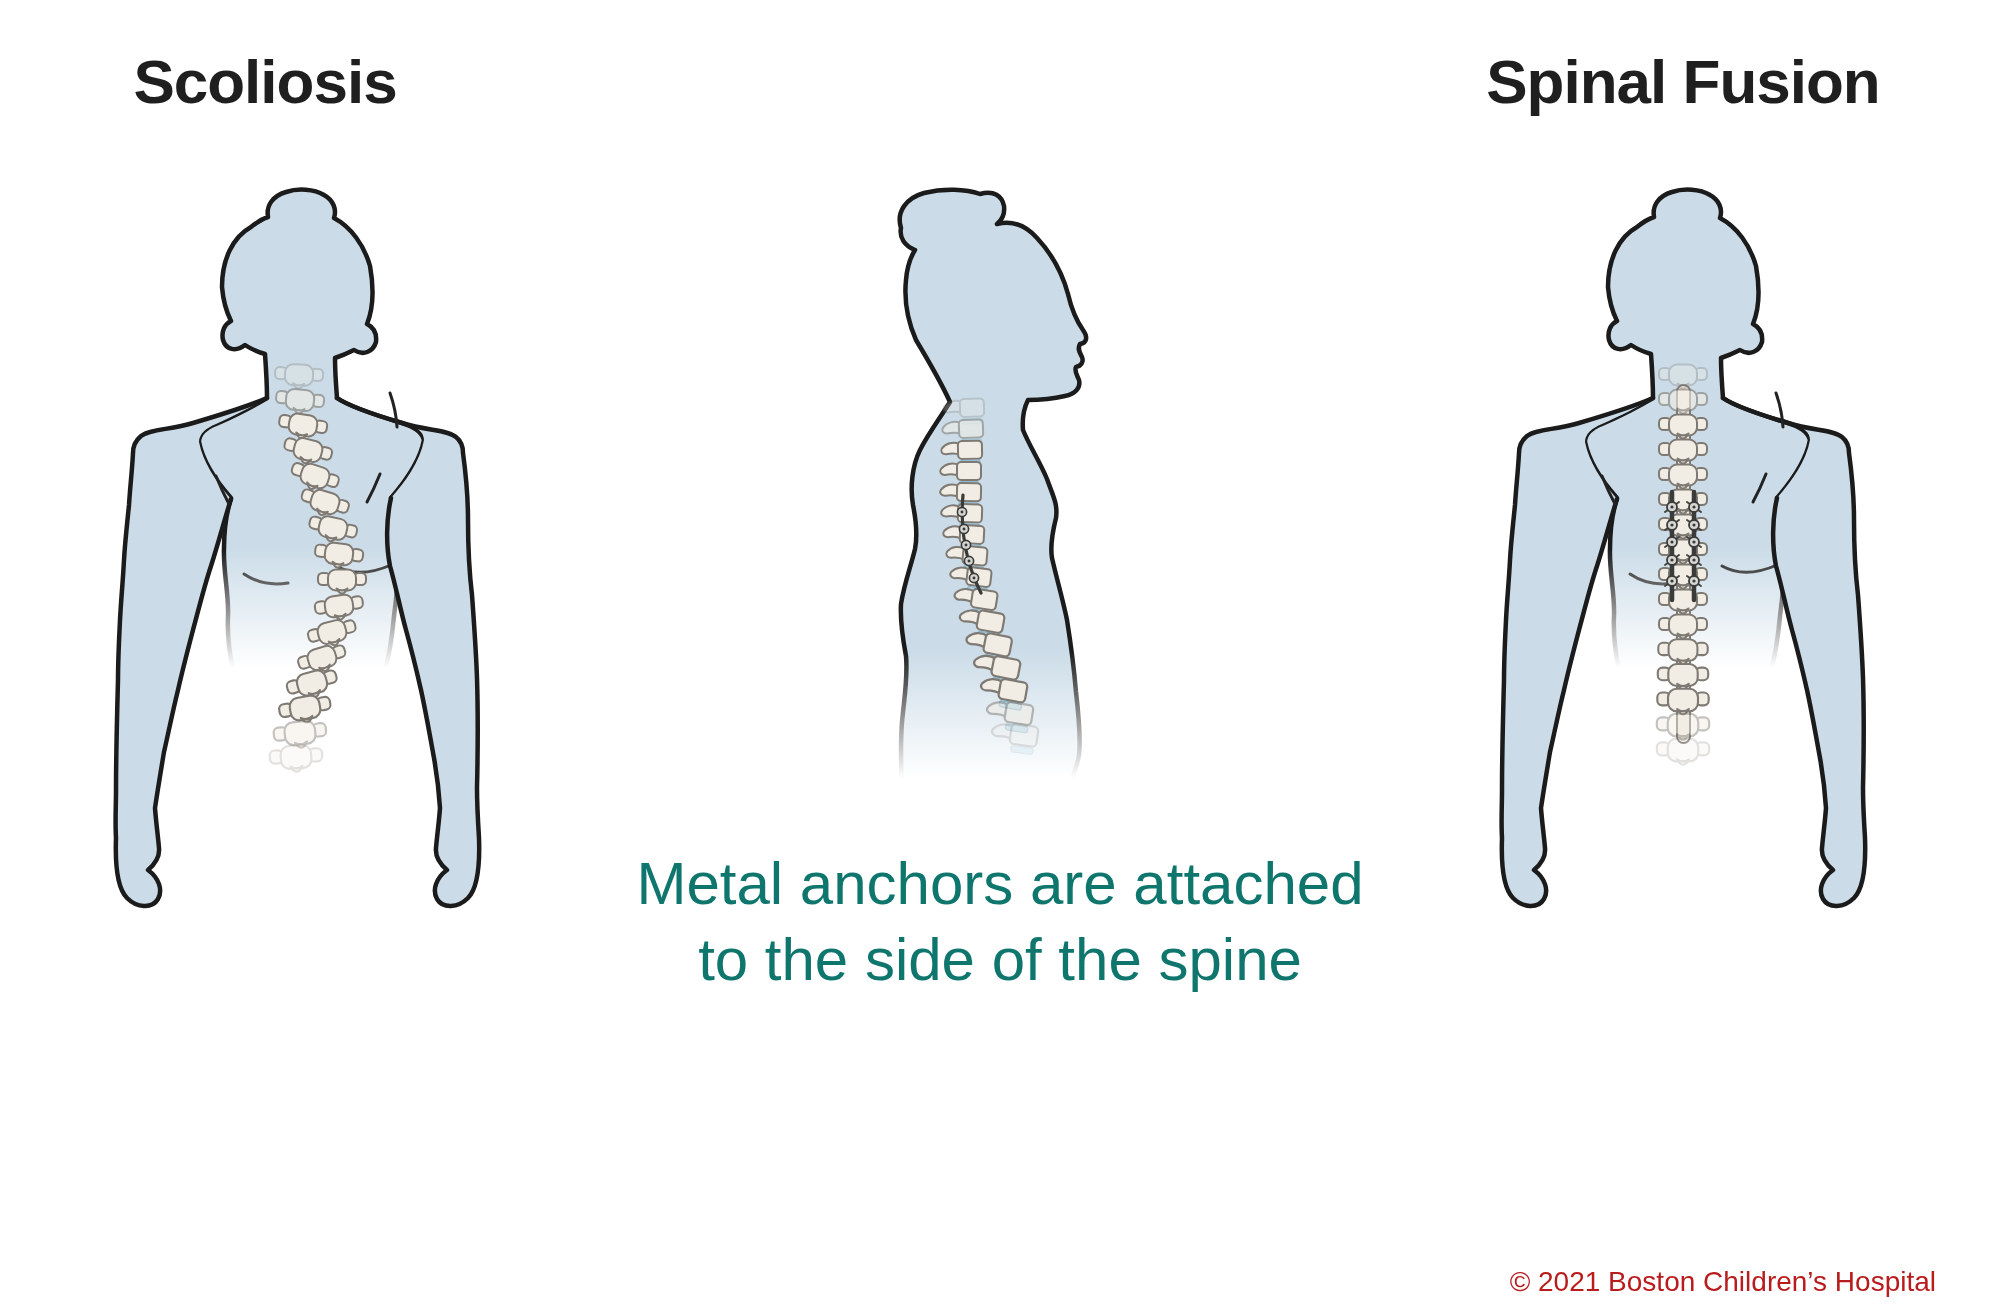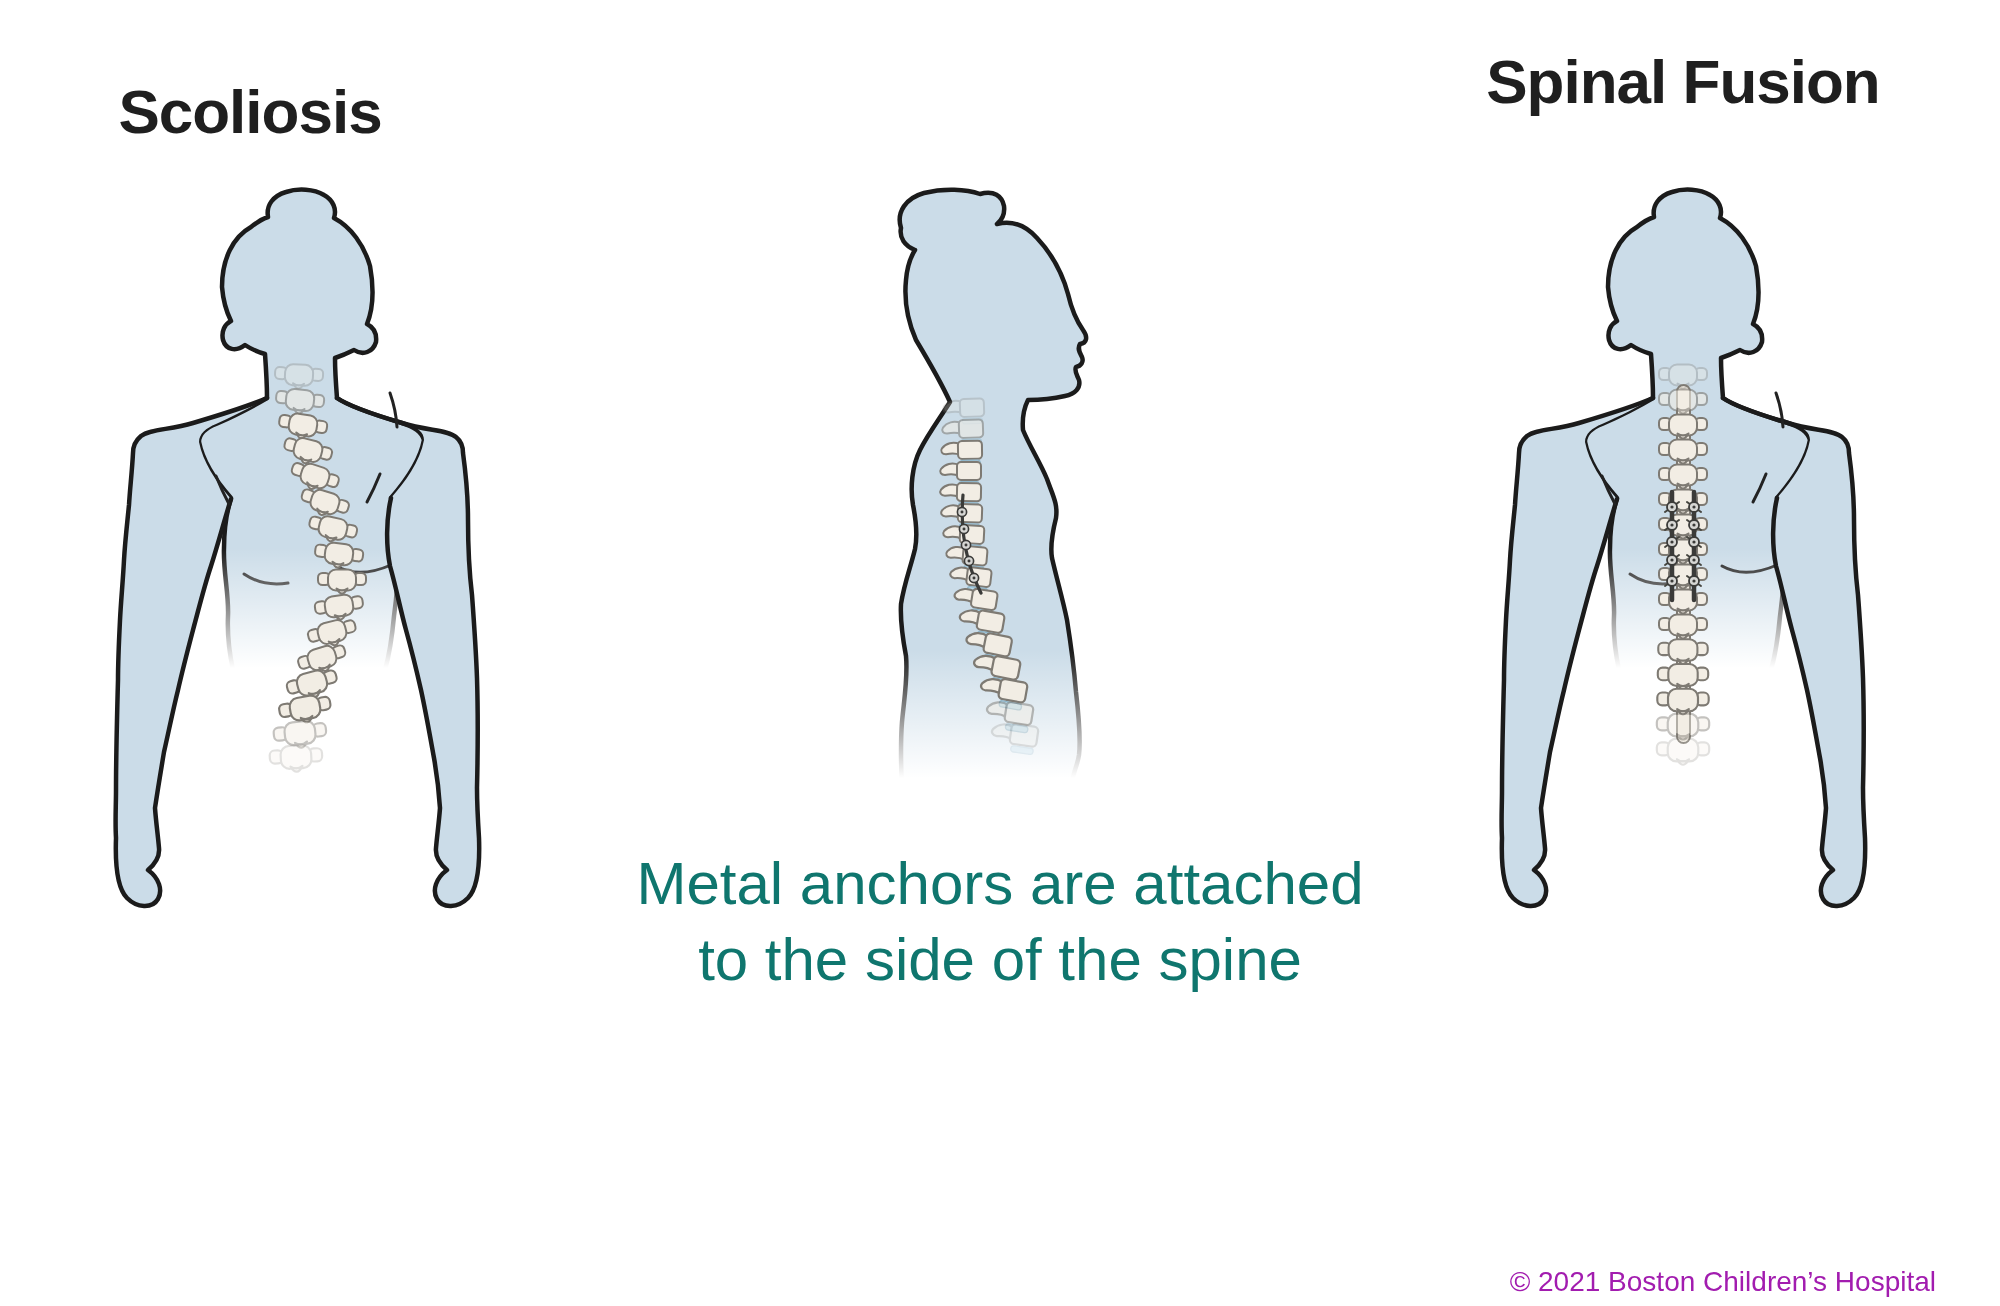--- a/index.html
+++ b/index.html
@@ -10,31 +10,31 @@
   .stage{
     position:relative; width:2000px; height:1306px; background:#fff; overflow:hidden;
     font-family:"Liberation Sans", sans-serif; color:var(--text);
   }
   .title{
     position:absolute; top:48px; font-size:62px; line-height:1.1; text-align:center;
     letter-spacing:-1px; color:var(--text); white-space:nowrap;
   }
   .title.bold{font-weight:700;}
   .title.regular{font-weight:400;}
-  #title-left{left:50px; width:400px;margin-top:30px;}
+  #title-left{left:65px; width:400px;}
   #title-mid{left:600px; width:800px;}
   #title-right{left:1483px; width:400px;text-align:center;}
   .caption{
     position:absolute; left:600px; top:846px; width:800px; text-align:center;
     font-size:60px; line-height:1.27; font-weight:400; color:#0f766e;
   }
   .caption span{display:block;}
   .copyright{
     position:absolute; right:64px; top:1266px; font-size:28px; font-weight:400;
-    color:#a21caf; text-align:right; white-space:nowrap;
+    color:#b91c1c; text-align:right; white-space:nowrap;
   }
   svg.art{position:absolute; left:0; top:0; width:2000px; height:1306px;}
   .skin{fill:var(--body); stroke:var(--outline); stroke-width:4.5; stroke-linejoin:round;}
   .skinfill{fill:var(--body); stroke:none;}
   .skinstroke{fill:none; stroke:var(--outline); stroke-width:4.5; stroke-linecap:round; stroke-linejoin:round;}
   .detail{fill:none; stroke:#222; stroke-width:3; stroke-linecap:round;}
   .bone{fill:var(--bone); stroke:var(--bone_outline); stroke-width:2; stroke-linejoin:round;}
   .disc{fill:var(--disc); stroke:#8fb5c9; stroke-width:1.2;}
   .rod{fill:none; stroke:var(--metal_dark); stroke-width:4.5; stroke-linecap:round;}
   .tether{fill:none; stroke:var(--metal_dark); stroke-width:3.2; stroke-linecap:round;}

